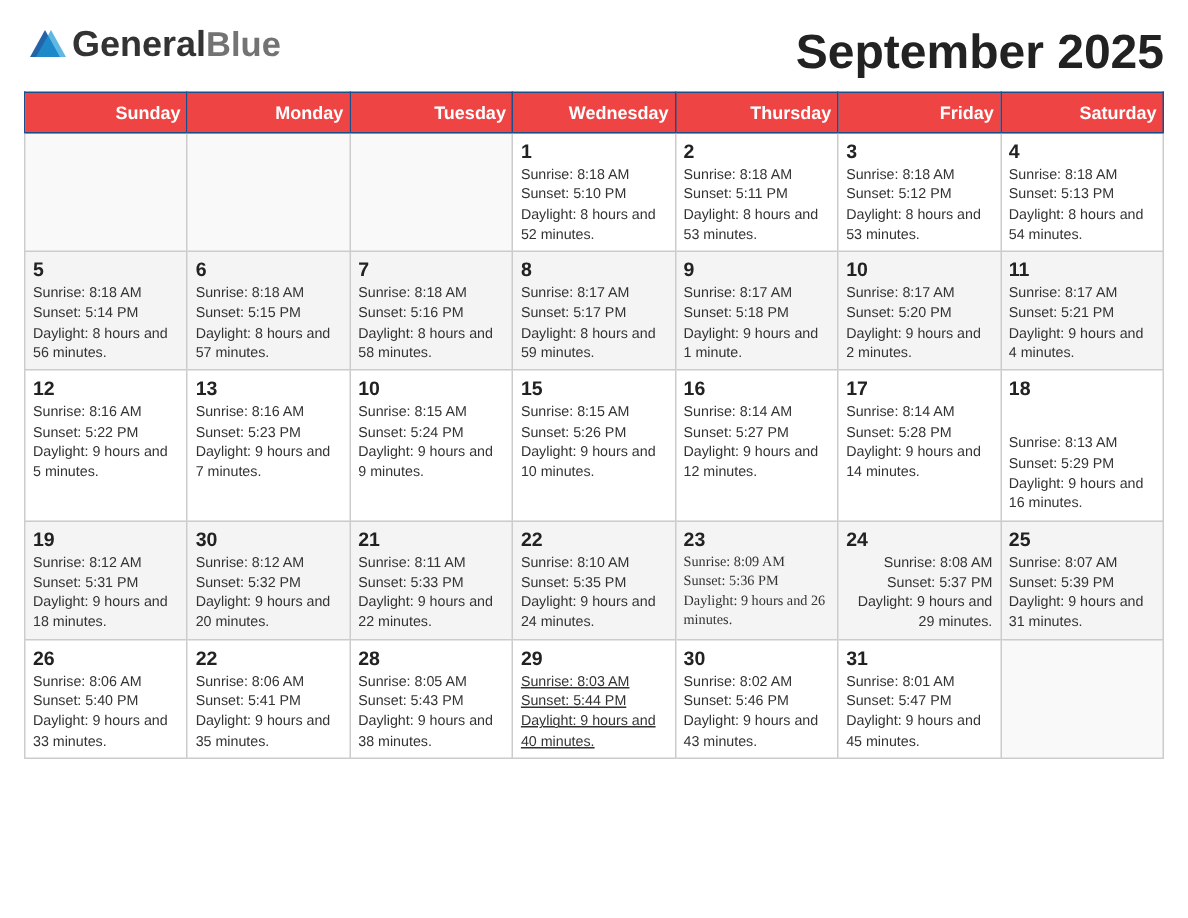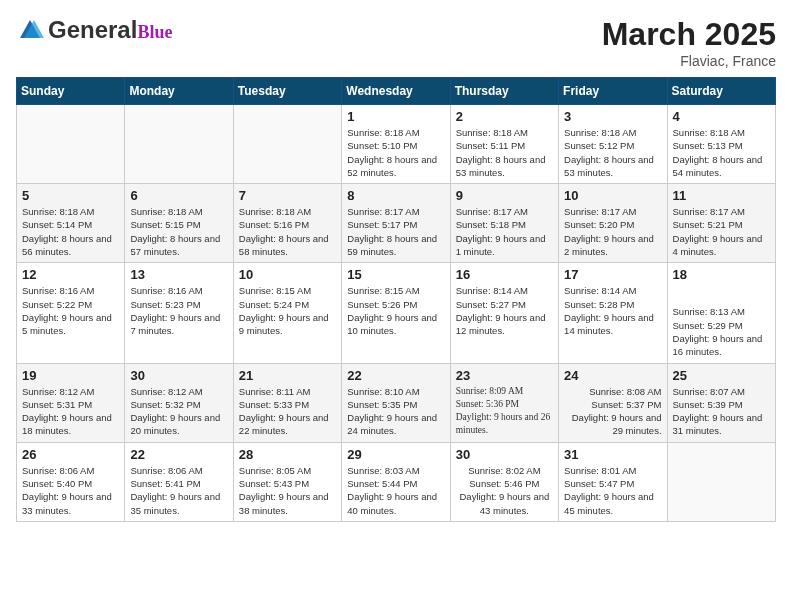--- a/index.html
+++ b/index.html
@@ -20,24 +20,23 @@
       display: flex;
       align-items: center;
       gap: 4px;
     }
     .logo-text-general {
       font-size: 24px;
       font-weight: bold;
       color: #333;
     }
     .logo-text-blue {
-      font-size: 18px;
-      font-weight: bold;
-      color: #a21caf;
-      font-family: Liberation Serif, serif;
+      font-size: 23px;
+      font-weight: bold;
+      color: #737373;
     }
     .logo-icon {
       width: 28px;
       height: 28px;
     }
     .title-block {
       text-align: right;
     }
     .month-title {
       font-size: 32px;
@@ -47,26 +46,26 @@
     .location {
       font-size: 14px;
       color: #555;
     }
     .calendar {
       width: 100%;
       border-collapse: collapse;
       border: 1px solid #ccc;
     }
     .calendar th {
-      background: #0c4a6e;
+      background: #ef4444;
       color: #fff;
       font-size: 12px;
       font-weight: bold;
       padding: 6px 4px;
-      text-align: left;
+      text-align: right;
       border: 1px solid #1a4f8a;
     }
     .calendar td {
       vertical-align: top;
       border: 1px solid #ccc;
       padding: 4px 5px;
       width: calc(100% / 7);
       min-height: 80px;
       font-size: 10px;
       color: #333;
@@ -97,22 +96,21 @@
   <div class="logo">
     <svg class="logo-icon" viewBox="0 0 28 28">
       <polygon points="14,4 24,22 4,22" fill="#2563a8"></polygon>
       <polygon points="18,4 28,22 8,22" fill="#1a9ad7" opacity="0.7"></polygon>
     </svg>
     <div>
       <span class="logo-text-general">General</span><span class="logo-text-blue">Blue</span>
     </div>
   </div>
   <div class="title-block">
-    <div class="month-title">March 2025</div>
-    <div class="location">Flaviac, France</div>
+    <div class="month-title">September 2025</div>
   </div>
 </div>
 
 <table class="calendar">
   <thead>
     <tr>
     <th>Sunday</th>
         <th>Monday</th>
         <th>Tuesday</th>
         <th>Wednesday</th>
@@ -297,27 +295,27 @@
 Daylight: 9 hours and 35 minutes.</div>
         </td>
         <td>
           <div class="day-number">28</div>
           <div class="day-info" style="white-space: pre-line;">Sunrise: 8:05 AM
 Sunset: 5:43 PM
 Daylight: 9 hours and 38 minutes.</div>
         </td>
         <td>
           <div class="day-number">29</div>
-          <div class="day-info" style="white-space: pre-line;">Sunrise: 8:03 AM
+          <div class="day-info" style="white-space: pre-line; text-decoration: underline;">Sunrise: 8:03 AM
 Sunset: 5:44 PM
 Daylight: 9 hours and 40 minutes.</div>
         </td>
         <td>
           <div class="day-number">30</div>
-          <div class="day-info" style="white-space: pre-line; text-align: center;">Sunrise: 8:02 AM
+          <div class="day-info" style="white-space: pre-line;">Sunrise: 8:02 AM
 Sunset: 5:46 PM
 Daylight: 9 hours and 43 minutes.</div>
         </td>
         <td>
           <div class="day-number">31</div>
           <div class="day-info" style="white-space: pre-line;">Sunrise: 8:01 AM
 Sunset: 5:47 PM
 Daylight: 9 hours and 45 minutes.</div>
         </td>
         <td class="empty"></td>

